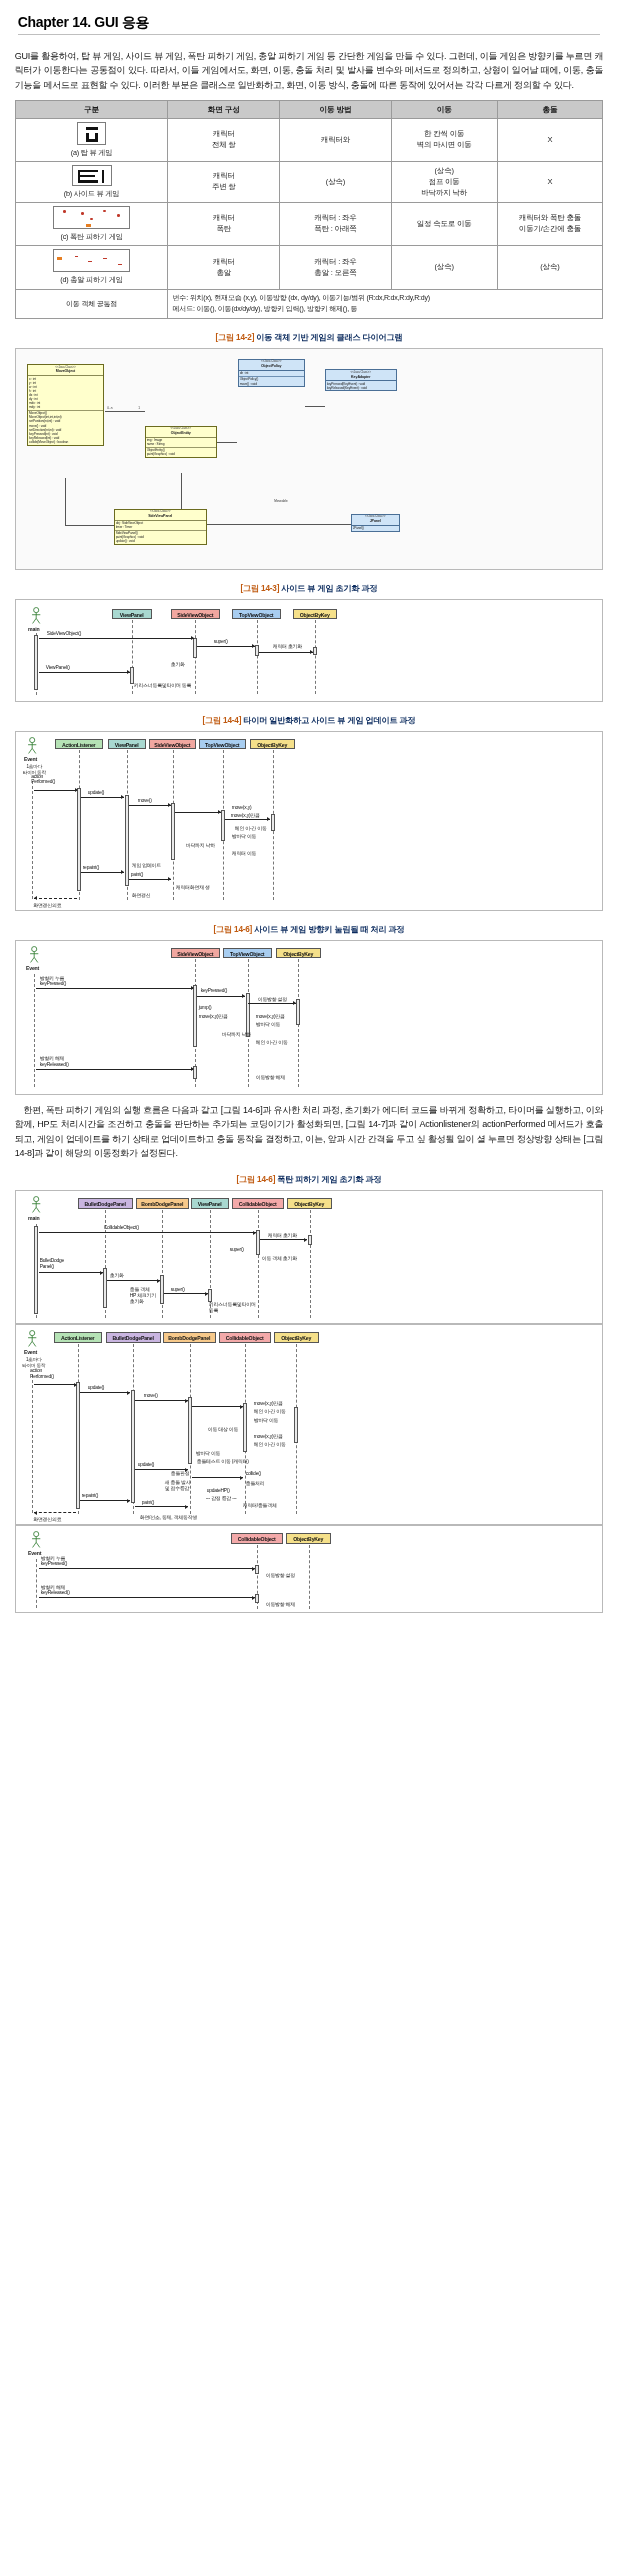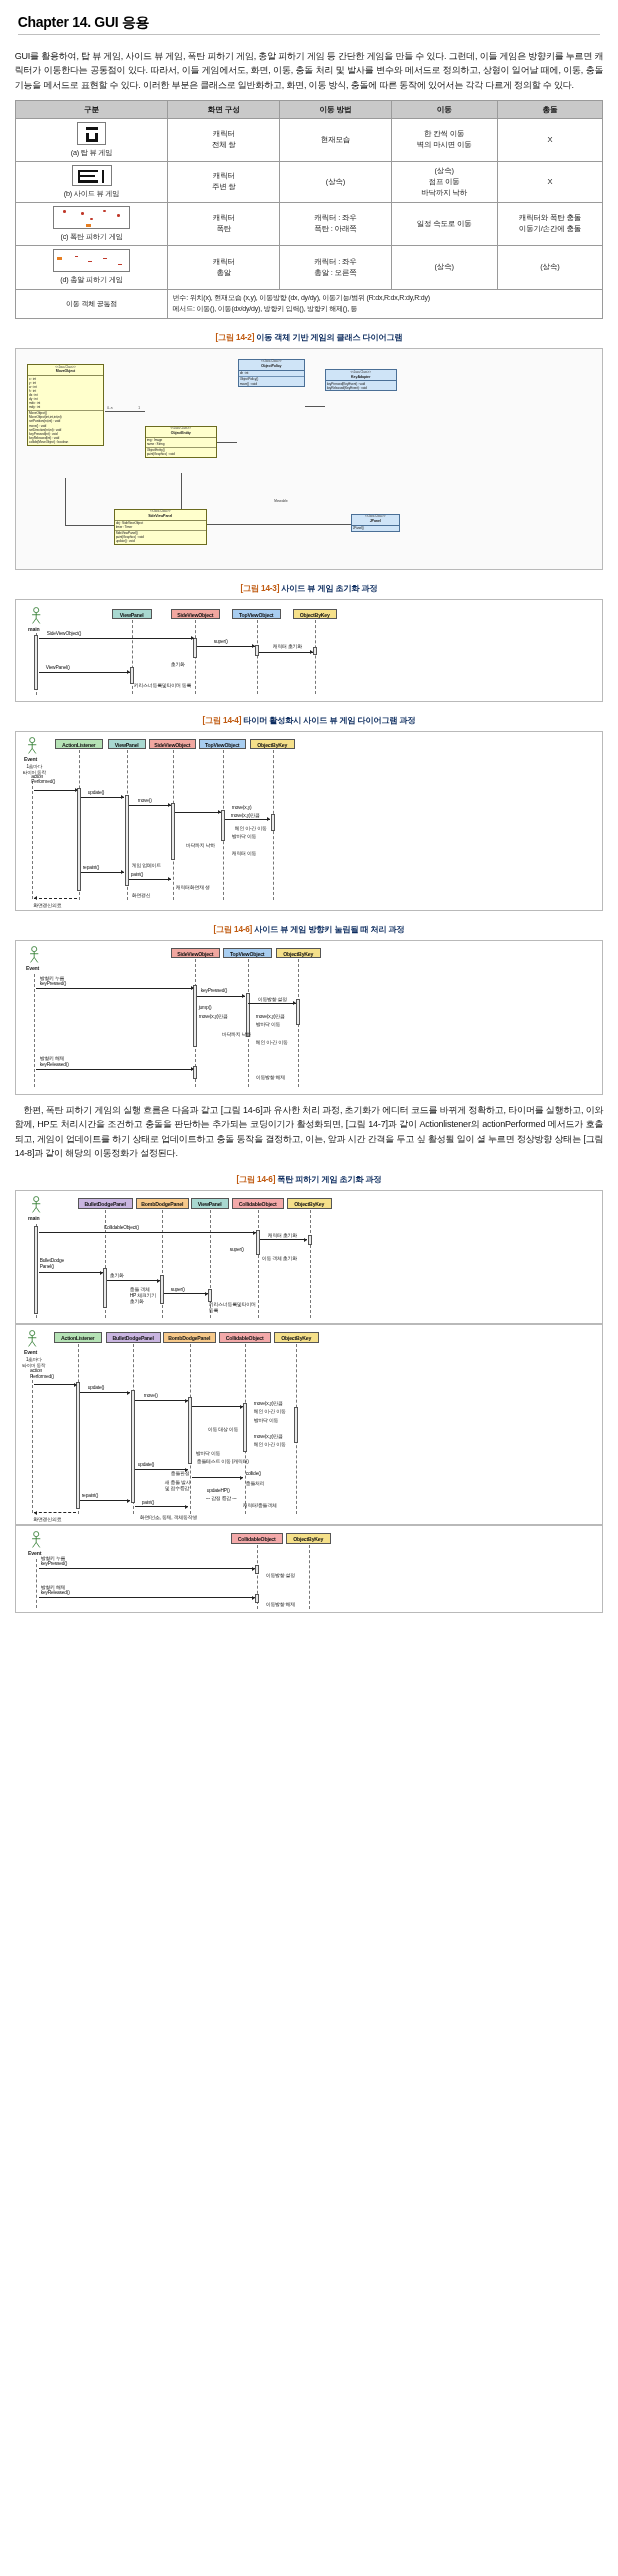--- a/index.html
+++ b/index.html
@@ -157,21 +157,21 @@
           <div class="gamebox tv">
             <span class="blk" style="left:8.2px;top:4.1px;width:11.3px;height:3.1px;"></span>
             <span class="blk" style="left:8.2px;top:9.3px;width:3.1px;height:9.3px;"></span>
             <span class="blk" style="left:16.5px;top:9.3px;width:3.1px;height:9.3px;"></span>
             <span class="blk" style="left:8.2px;top:15.5px;width:11.3px;height:3.1px;"></span>
           </div>
           <span class="kindlabel">(a) 탑 뷰 게임</span>
         </td>
         <td class="col-screen" style="white-space:pre-line;">캐릭터
 전체 쌍</td>
-        <td class="col-move" style="white-space:pre-line;">현재모습</td>
+        <td class="col-move" style="white-space:pre-line;">캐릭터와</td>
         <td class="col-collide" style="white-space:pre-line;">한 칸씩 이동
 벽의 마시면 이동</td>
         <td class="col-shoot" style="white-space:pre-line;">X</td>
       </tr>
 
       <tr class="rowgame">
         <td class="col-kind kindcell">
           <div class="gamebox sv">
             <span class="blk" style="left:5.2px;top:3.1px;width:20.6px;height:2.6px;"></span>
             <span class="blk" style="left:5.2px;top:3.1px;width:2.6px;height:13.4px;"></span>
@@ -394,21 +394,21 @@
     <span class="msg" style="left:23px;top:72px;width:91px;">
           <i class="ah"></i>
         </span>
     <span class="mlabel" style="left:30px;top:65px;">ViewPanel()</span>
 
     <span class="mlabel" style="left:118px;top:82px;">키리스너등록및타이머 동록</span>
   </div>
 
   <div class="caption">
     <span class="no">[그림 14-4]</span>
-    <span>타이머 활성화시 사이드 뷰 게임 다이어그램 과정</span>
+    <span>타이머 일반화하고 사이드 뷰 게임 업데이트 과정</span>
   </div>
 
   <div class="seq-wrap" style="height:180px;">
     <svg class="stickman" style="left:9.3px;top:5.2px;" width="14.4" height="17.5" viewBox="0 0 28 34">
       <circle cx="14" cy="6" r="5" fill="none" stroke="#2d7a2d" stroke-width="1.6"></circle>
       <line x1="14" y1="11" x2="14" y2="22" stroke="#2d7a2d" stroke-width="1.6"></line>
       <line x1="6" y1="15" x2="22" y2="15" stroke="#2d7a2d" stroke-width="1.6"></line>
       <line x1="14" y1="22" x2="7" y2="32" stroke="#2d7a2d" stroke-width="1.6"></line>
       <line x1="14" y1="22" x2="21" y2="32" stroke="#2d7a2d" stroke-width="1.6"></line>
     </svg>

